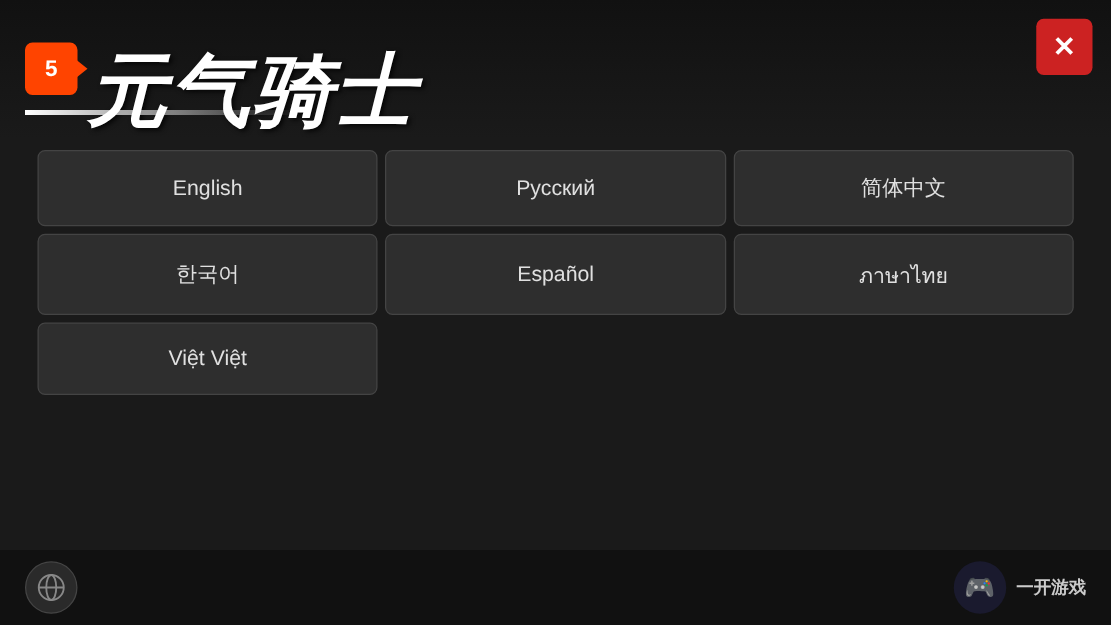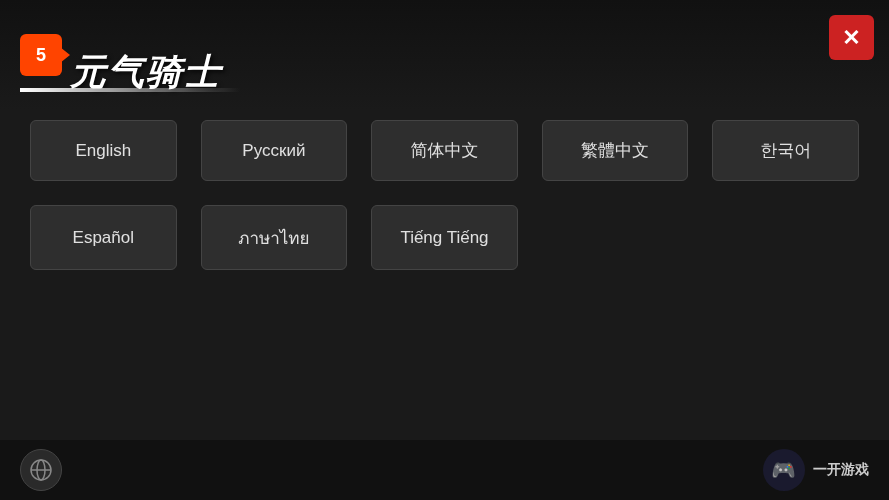--- a/index.html
+++ b/index.html
@@ -51,21 +51,21 @@
       position: absolute;
       right: -8px;
       top: 50%;
       transform: translateY(-50%);
       border-left: 10px solid #ff4400;
       border-top: 8px solid transparent;
       border-bottom: 8px solid transparent;
     }
 
     .logo-text {
-      font-size: 36px;
+      font-size: 64px;
       font-weight: 900;
       color: white;
       letter-spacing: 2px;
       text-shadow: 2px 2px 4px rgba(0,0,0,0.8);
       font-style: italic;
       line-height: 1;
       margin-top: 33px;
     }
 
     .logo-underline {
@@ -96,22 +96,22 @@
       font-weight: bold;
     }
 
     
     .language-grid {
       position: absolute;
       top: 120px;
       left: 30px;
       right: 30px;
       display: grid;
-      grid-template-columns: repeat(5, 1fr);
-      gap: 24px;
+      grid-template-columns: repeat(3, 1fr);
+      gap: 6px;
     }
 
     .lang-btn {
       background: #2e2e2e;
       border: 1px solid #444;
       border-radius: 6px;
       color: #e0e0e0;
       font-size: 17px;
       padding: 18px 10px;
       cursor: pointer;
@@ -182,25 +182,24 @@
   </div>
   <div class="logo-underline"></div>
 </div>
 
 <button class="close-btn">✕</button>
 
 <div class="language-grid" id="lang-grid">
 <button class="lang-btn">English</button>
     <button class="lang-btn">Русский</button>
     <button class="lang-btn">简体中文</button>
-    <button class="lang-btn">繁體中文</button>
     <button class="lang-btn">한국어</button>
     <button class="lang-btn">Español</button>
     <button class="lang-btn">ภาษาไทย</button>
-    <button class="lang-btn">Tiếng Tiếng</button>
+    <button class="lang-btn">Việt Việt</button>
   </div>
 
 <div class="bottom-bar">
   <div class="bottom-logo-left">
     <svg width="24" height="24" viewBox="0 0 24 24" fill="none" xmlns="http://www.w3.org/2000/svg">
       <circle cx="12" cy="12" r="10" stroke="#888" stroke-width="1.5"></circle>
       <line x1="2" y1="12" x2="22" y2="12" stroke="#888" stroke-width="1.5"></line>
       <ellipse cx="12" cy="12" rx="4" ry="10" stroke="#888" stroke-width="1.5"></ellipse>
     </svg>
   </div>

